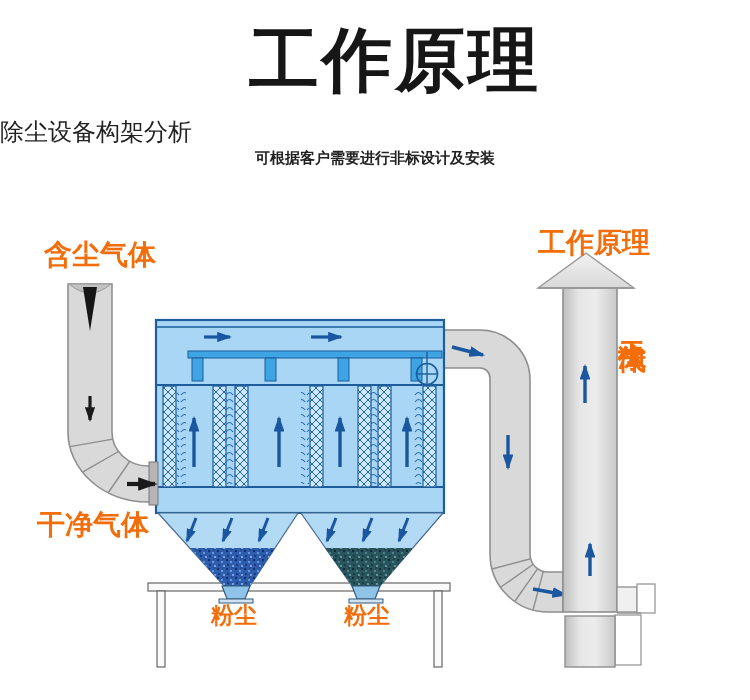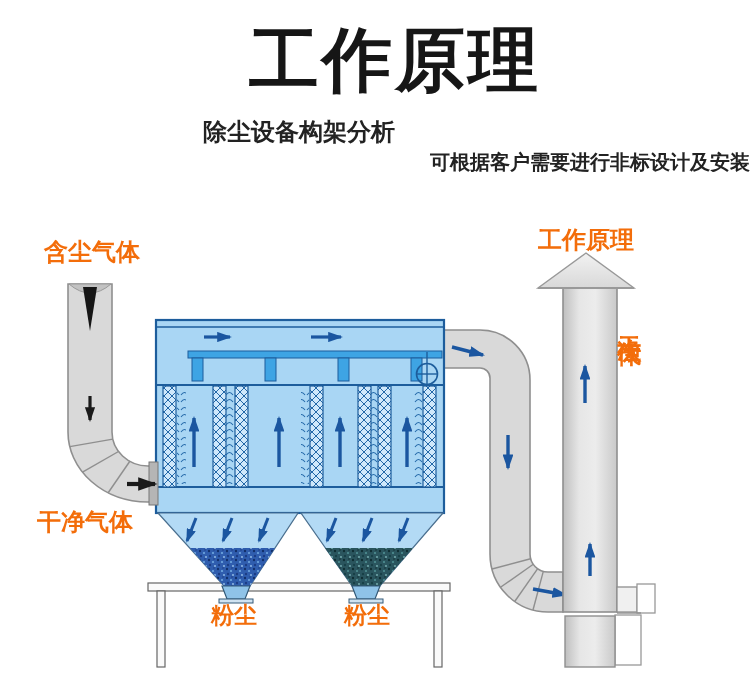--- a/index.html
+++ b/index.html
@@ -9,25 +9,25 @@
     font-family:"Liberation Sans","DejaVu Sans",sans-serif;
   }
   .stage{position:absolute;left:0;top:0;width:750px;height:700px;}
   .txt{position:absolute;white-space:nowrap;}
   .title{
     left:0;top:14px;width:750px;text-align:center;
     font-size:70px;font-weight:900;letter-spacing:3px;
     color:var(--title,#161616);
     padding-left:20px;
   }
-  .sub1{left:0;top:116px;width:598px;text-align:center;
-    font-size:24px;font-weight:700;color:var(--subtitle,#222);}
-  .sub2{left:0;top:149px;width:750px;text-align:right;
-    font-size:20px;font-weight:600;color:var(--subtitle,#222);}
-  .olabel{color:var(--orange,#f36d0a);font-weight:800;font-size:24px;}
+  .sub1{left:0;top:116px;width:598px;
+    font-size:24px;font-weight:400;color:var(--subtitle,#222);}
+  .sub2{left:0;top:149px;width:750px;text-align:center;
+    font-size:15px;font-weight:600;color:var(--subtitle,#222);}
+  .olabel{color:var(--orange,#f36d0a);font-weight:800;font-size:28px;}
   .lbl-dusty{left:44px;top:236px;}
   .lbl-clean{left:538px;top:224px;}
   .lbl-filter{left:37px;top:506px;}
   .lbl-dust-l{left:211px;top:600px;font-size:23px;}
   .lbl-dust-r{left:344px;top:600px;font-size:23px;}
   .v-label{
     left:617px;top:318px;
     writing-mode:vertical-rl;text-orientation:upright;
     letter-spacing:2px;line-height:1.05;
   }

